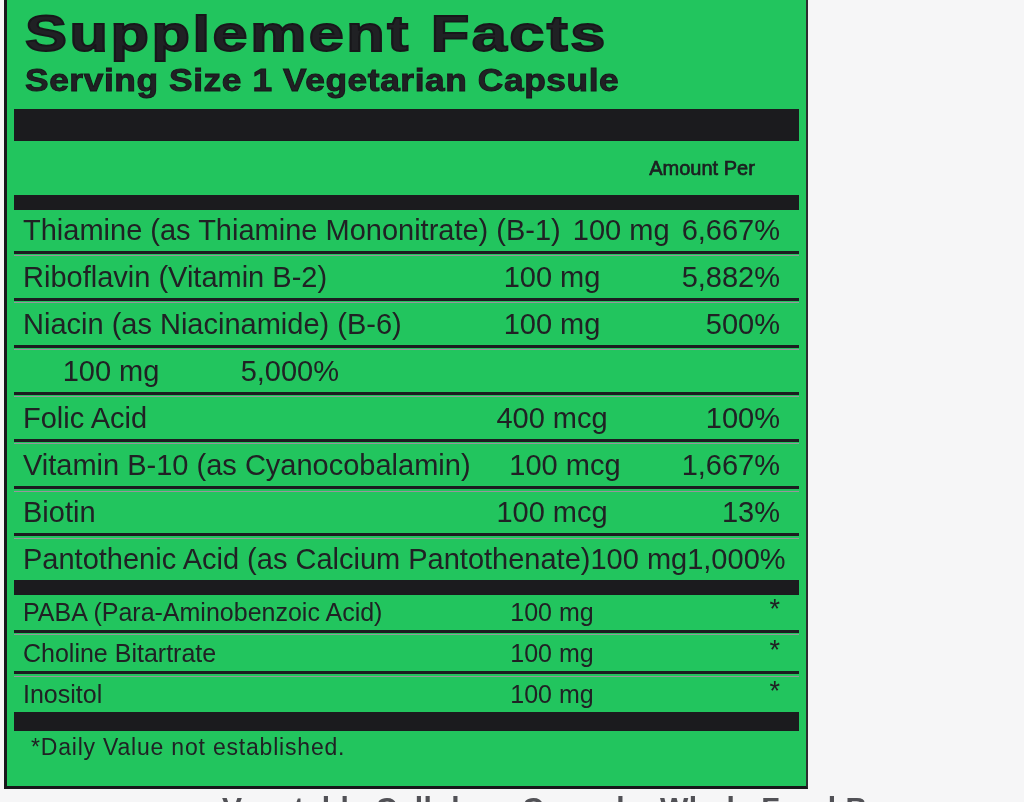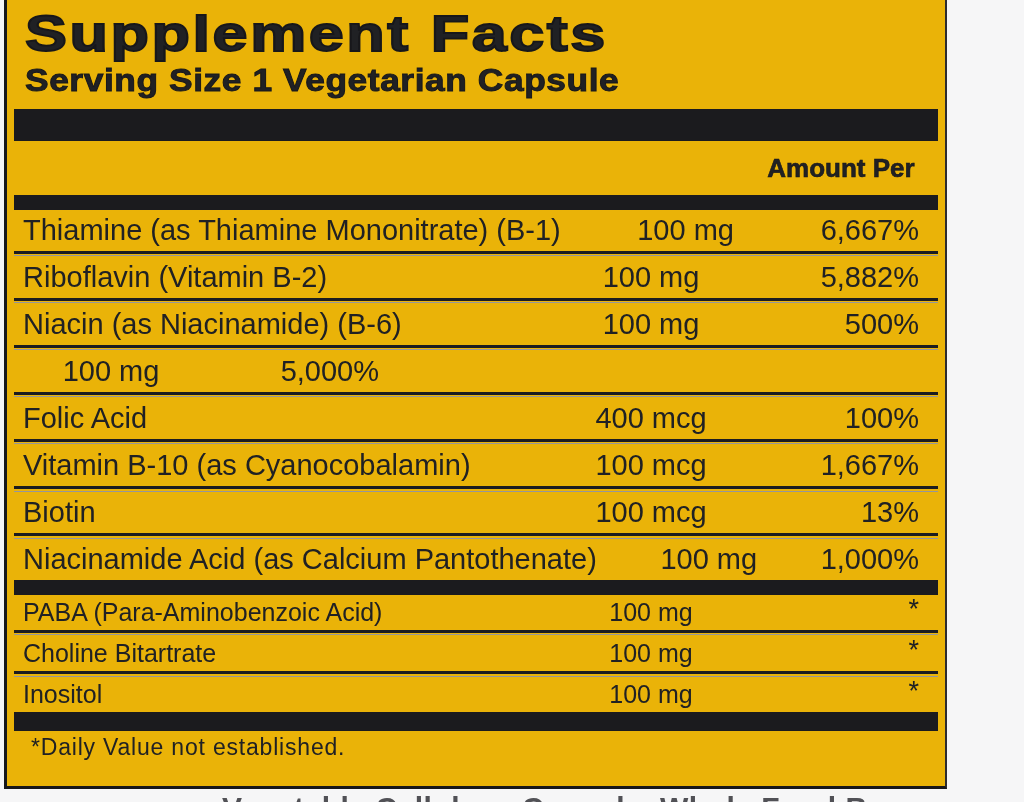--- a/index.html
+++ b/index.html
@@ -4,22 +4,22 @@
 <style>
   * { margin:0; padding:0; box-sizing:border-box; }
   html,body { width:1024px; height:802px; overflow:hidden; background:#fdfdfd; }
   .photo {
     position:relative; width:1024px; height:802px;
     background:#f6f6f7;
     font-family:"Liberation Sans","DejaVu Sans",sans-serif;
     color:#202124;
   }
   .label {
-    position:absolute; top:0; left:4px; width:943px; height:789px;
-    background:#eab308;
+    position:absolute; top:0; left:4px; width:804px; height:789px;
+    background:#22c55e;
     border-left:3px solid #17171a;
     border-right:2px solid #2c2c30;
     border-bottom:3px solid #17171a;
     padding:6px 4px 0 4px;
     display:flex; flex-direction:column;
     overflow:hidden;
   }
   .title {
     font-size:50px; line-height:52px; font-weight:bold;
     letter-spacing:2px; -webkit-text-stroke:1.8px #17171a;
@@ -32,26 +32,26 @@
     margin:0 0 7px 14px; white-space:nowrap;
     transform:scaleX(1.14); transform-origin:left center;
   }
   .bar { background:#1b1b1e; margin:0 3px; flex:none; }
   .bar-thick  { height:32px; }
   .bar-med    { height:15px; }
   .bar-bottom { height:19px; }
   .head-row { display:flex; margin-top:9px; margin-bottom:8px; flex:none; }
   .h-spacer { flex:1; }
   .h-col {
-    font-weight:bold; font-size:26px; line-height:37px;
+    font-weight:normal; font-size:20px; line-height:37px;
     text-align:center; -webkit-text-stroke:0.6px #17171a;
   }
   .h-amt { width:200px; }
   .h-dv  { width:150px; padding-right:6px; }
-  .row { display:flex; align-items:center; flex:none;gap:40px; }
+  .row { display:flex; align-items:center; flex:none; }
   .rA  { height:41px; font-size:29px; }
   .rB  { height:35px; font-size:25px;align-items:center; }
   .nm  { flex:1; padding-left:12px; white-space:nowrap; }
   .amt { width:200px; text-align:center; white-space:nowrap; }
   .dv  { width:150px; text-align:right; padding-right:22px; white-space:nowrap; }
   .rB .dv { align-self:flex-start; line-height:28px; font-size:27px; }
   .sep {
     height:6px; margin:0 3px; flex:none;
     background:linear-gradient(to bottom,
       #1c1c20 0, #1c1c20 3px,
@@ -132,21 +132,21 @@
     <div class="sep"></div>
 
     <div class="row rA">
       <div class="nm">Biotin</div>
       <div class="amt">100 mcg</div>
       <div class="dv">13%</div>
     </div>
     <div class="sep"></div>
 
     <div class="row rA">
-      <div class="nm">Niacinamide Acid (as Calcium Pantothenate)</div>
+      <div class="nm">Pantothenic Acid (as Calcium Pantothenate)</div>
       <div class="amt">100 mg</div>
       <div class="dv">1,000%</div>
     </div>
 
     <div class="bar bar-med"></div>
 
     <div class="row rB">
       <div class="nm">PABA (Para-Aminobenzoic Acid)</div>
       <div class="amt">100 mg</div>
       <div class="dv">*</div>

